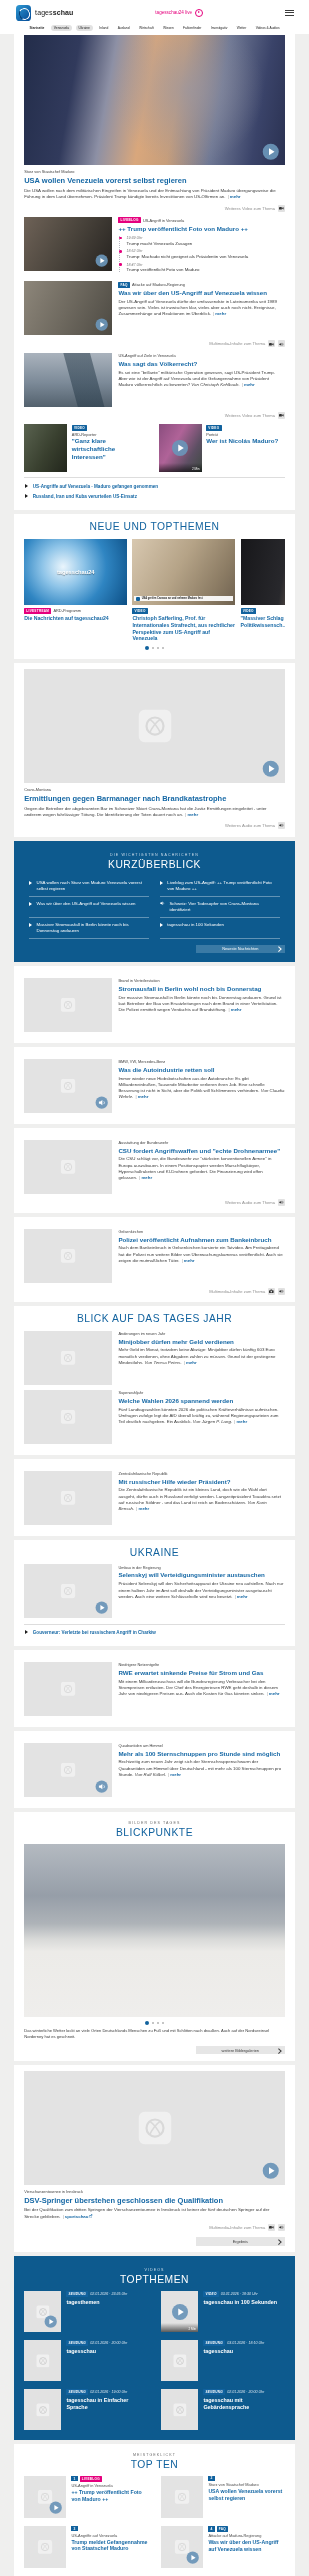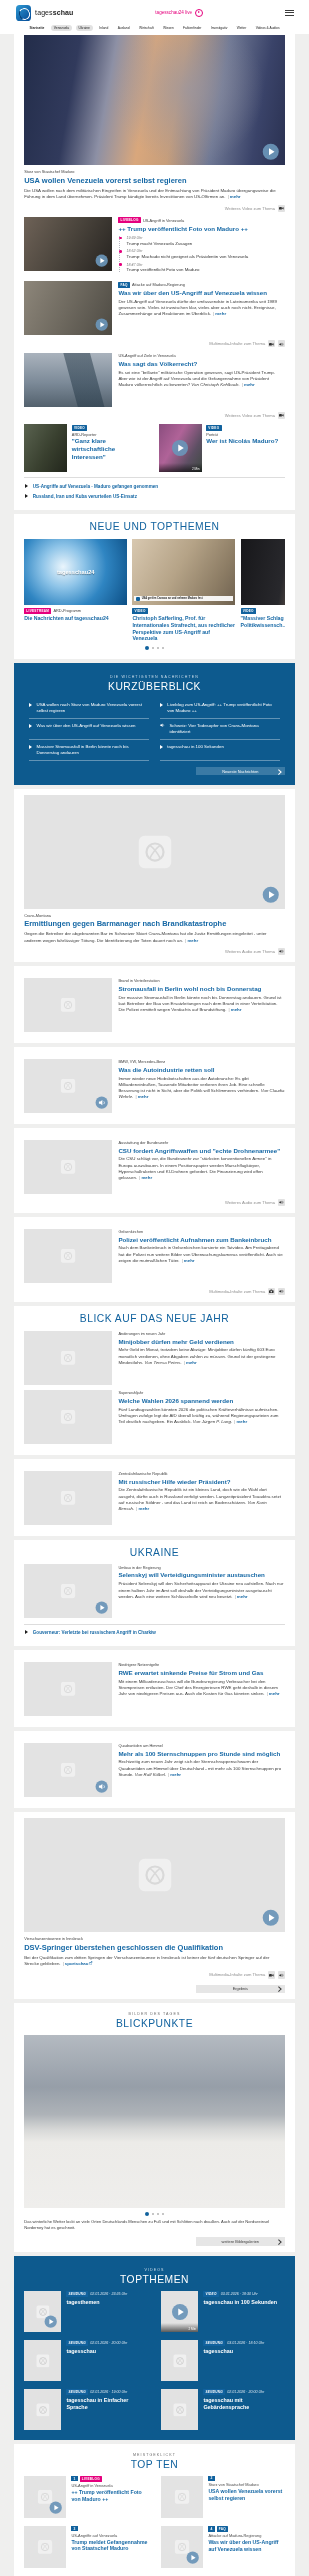--- a/index.html
+++ b/index.html
@@ -334,59 +334,20 @@
           <div class="chead">"Massiver Schlag ... worden", Günth… Politikwissensch…</div>
         </div>
       </div>
       <div class="dots">
         <span class="dot on"></span>
         <span class="dot"></span>
         <span class="dot"></span>
         <span class="dot"></span>
       </div>
     </section>
-    <section class="card blue">
-      <div class="sec-eyebrow">DIE WICHTIGSTEN NACHRICHTEN</div>
-      <h2 class="sec-title">KURZÜBERBLICK</h2>
-      <div class="blist">
-        <div class="bitem">
-          <span class="btri"></span>
-          <span>USA wollen nach Sturz von Maduro Venezuela vorerst selbst regieren</span>
-        </div>
-        <div class="bitem">
-          <span class="btri"></span>
-          <span>Liveblog zum US-Angriff: ++ Trump veröffentlicht Foto von Maduro ++</span>
-        </div>
-        <div class="bitem">
-          <span class="btri"></span>
-          <span>Was wir über den US-Angriff auf Venezuela wissen</span>
-        </div>
-        <div class="bitem">
-          <span class="bspk"><svg viewBox="0 0 14 12" style="width:5.2px;height:4.6px">
-              <path d="M1 4v4h2.6L7 10.8V1.2L3.6 4z" fill="#fff"></path>
-              <path d="M9 3.4a4 4 0 010 5.2" stroke="#fff" stroke-width="1.2" fill="none"></path>
-            </svg></span>
-          <span>Schweiz: Vier Todesopfer von Crans-Montana identifiziert</span>
-        </div>
-        <div class="bitem">
-          <span class="btri"></span>
-          <span>Massiver Stromausfall in Berlin könnte noch bis Donnerstag andauern</span>
-        </div>
-        <div class="bitem">
-          <span class="btri"></span>
-          <span>tagesschau in 100 Sekunden</span>
-        </div>
-      </div>
-      <div class="btnrow">
-        <div class="btn blue">
-          <span>Neueste Nachrichten</span>
-          <span class="chev"></span>
-        </div>
-      </div>
-    </section>
     <section class="card">
       <div class="imgbox hero-img img-ph" style="height: 114px;">
         <svg class="ph-globe" width="33" height="33" viewBox="0 0 24 24">
           <rect x="0" y="0" width="24" height="24" rx="5" fill="#f0f0f0"></rect>
           <circle cx="12" cy="12" r="6.2" stroke="#d9d9d9" stroke-width="1.6" fill="none"></circle>
           <path d="M8 7c3 2 6 6 8 10M16 7c-3 2-6 6-8 10" stroke="#d9d9d9" stroke-width="1.2" fill="none"></path>
         </svg>
         <span class="ov br-big"><svg viewBox="0 0 24 24">
             <circle cx="12" cy="12" r="11" fill="#6b95b8" opacity=".93"></circle>
             <path d="M9.6 7.2l7.6 4.8-7.6 4.8z" fill="#fff"></path>
@@ -400,20 +361,59 @@
       <div class="foot-row">
         <span>Weiteres Audio zum Thema</span>
         <span class="icon-box">
           <svg viewBox="0 0 14 12">
             <path d="M1 4v4h2.6L7 10.8V1.2L3.6 4z" fill="#333"></path>
             <path d="M9 3.4a4 4 0 010 5.2M10.8 1.8a6.5 6.5 0 010 8.4" stroke="#333" stroke-width="1.2" fill="none"></path>
           </svg>
         </span>
       </div>
     </section>
+    <section class="card blue">
+      <div class="sec-eyebrow">DIE WICHTIGSTEN NACHRICHTEN</div>
+      <h2 class="sec-title">KURZÜBERBLICK</h2>
+      <div class="blist">
+        <div class="bitem">
+          <span class="btri"></span>
+          <span>USA wollen nach Sturz von Maduro Venezuela vorerst selbst regieren</span>
+        </div>
+        <div class="bitem">
+          <span class="btri"></span>
+          <span>Liveblog zum US-Angriff: ++ Trump veröffentlicht Foto von Maduro ++</span>
+        </div>
+        <div class="bitem">
+          <span class="btri"></span>
+          <span>Was wir über den US-Angriff auf Venezuela wissen</span>
+        </div>
+        <div class="bitem">
+          <span class="bspk"><svg viewBox="0 0 14 12" style="width:5.2px;height:4.6px">
+              <path d="M1 4v4h2.6L7 10.8V1.2L3.6 4z" fill="#fff"></path>
+              <path d="M9 3.4a4 4 0 010 5.2" stroke="#fff" stroke-width="1.2" fill="none"></path>
+            </svg></span>
+          <span>Schweiz: Vier Todesopfer von Crans-Montana identifiziert</span>
+        </div>
+        <div class="bitem">
+          <span class="btri"></span>
+          <span>Massiver Stromausfall in Berlin könnte noch bis Donnerstag andauern</span>
+        </div>
+        <div class="bitem">
+          <span class="btri"></span>
+          <span>tagesschau in 100 Sekunden</span>
+        </div>
+      </div>
+      <div class="btnrow">
+        <div class="btn blue">
+          <span>Neueste Nachrichten</span>
+          <span class="chev"></span>
+        </div>
+      </div>
+    </section>
     <section class="card">
       <div class="story">
         <div class="imgbox story-img img-ph">
           <svg class="ph-globe" width="14.4" height="14.4" viewBox="0 0 24 24">
             <rect x="0" y="0" width="24" height="24" rx="5" fill="#f0f0f0"></rect>
             <circle cx="12" cy="12" r="6.2" stroke="#d9d9d9" stroke-width="1.6" fill="none"></circle>
             <path d="M8 7c3 2 6 6 8 10M16 7c-3 2-6 6-8 10" stroke="#d9d9d9" stroke-width="1.2" fill="none"></path>
           </svg>
         </div>
         <div class="story-body">
@@ -503,21 +503,21 @@
         </span>
         <span class="icon-box">
           <svg viewBox="0 0 14 12">
             <path d="M1 4v4h2.6L7 10.8V1.2L3.6 4z" fill="#333"></path>
             <path d="M9 3.4a4 4 0 010 5.2M10.8 1.8a6.5 6.5 0 010 8.4" stroke="#333" stroke-width="1.2" fill="none"></path>
           </svg>
         </span>
       </div>
     </section>
     <section class="card">
-      <h2 class="sec-title">BLICK AUF DAS NEUE JAHR</h2>
+      <h2 class="sec-title">BLICK AUF DAS TAGES JAHR</h2>
       <div class="story">
         <div class="imgbox story-img img-ph">
           <svg class="ph-globe" width="14.4" height="14.4" viewBox="0 0 24 24">
             <rect x="0" y="0" width="24" height="24" rx="5" fill="#f0f0f0"></rect>
             <circle cx="12" cy="12" r="6.2" stroke="#d9d9d9" stroke-width="1.6" fill="none"></circle>
             <path d="M8 7c3 2 6 6 8 10M16 7c-3 2-6 6-8 10" stroke="#d9d9d9" stroke-width="1.2" fill="none"></path>
           </svg>
         </div>
         <div class="story-body">
           <div class="topline-row">
@@ -621,20 +621,38 @@
               <path d="M7 10v4h2.6l3.6 2.8V7.2L9.6 10z" fill="#fff"></path>
               <path d="M15.8 9.6a3.4 3.4 0 010 4.8" stroke="#fff" stroke-width="1.3" fill="none"></path>
             </svg></span>
         </div>
         <div class="story-body">
           <div class="topline-row">
             <span class="topline">Quadrantiden am Himmel</span>
           </div>
           <h3 class="headline">Mehr als 100 Sternschnuppen pro Stunde sind möglich</h3>
           <p class="teaser"><span>Rechtzeitig zum neuen Jahr zeigt sich der Sternschnuppenschwarm der Quadrantiden am Himmel über Deutschland - mit mehr als 100 Sternschnuppen pro Stunde.</span> <em>Von Ralf Kölbel.</em><span class="pipe">|</span><a class="mehr">mehr</a></p>
+        </div>
+      </div>
+    </section>
+    <section class="card">
+      <div class="sec-eyebrow">BILDER DES TAGES</div>
+      <h2 class="sec-title">BLICKPUNKTE</h2>
+      <div class="imgbox hero-img img-beach" style="height: 173px;"></div>
+      <div class="dots">
+        <span class="dot on"></span>
+        <span class="dot"></span>
+        <span class="dot"></span>
+        <span class="dot"></span>
+      </div>
+      <p class="caption">Das winterliche Wetter lockt an viele Orten Deutschlands Menschen zu Fuß und mit Schlitten nach draußen. Auch auf der Nordseeinsel Norderney hat es geschneit.</p>
+      <div class="btnrow">
+        <div class="btn gray">
+          <span>weitere Bildergalerien</span>
+          <span class="chev"></span>
         </div>
       </div>
     </section>
     <section class="card">
       <div class="imgbox hero-img img-ph" style="height: 114px;">
         <svg class="ph-globe" width="33" height="33" viewBox="0 0 24 24">
           <rect x="0" y="0" width="24" height="24" rx="5" fill="#f0f0f0"></rect>
           <circle cx="12" cy="12" r="6.2" stroke="#d9d9d9" stroke-width="1.6" fill="none"></circle>
           <path d="M8 7c3 2 6 6 8 10M16 7c-3 2-6 6-8 10" stroke="#d9d9d9" stroke-width="1.2" fill="none"></path>
         </svg>
@@ -662,38 +680,20 @@
         <span class="icon-box">
           <svg viewBox="0 0 14 12">
             <path d="M1 4v4h2.6L7 10.8V1.2L3.6 4z" fill="#333"></path>
             <path d="M9 3.4a4 4 0 010 5.2M10.8 1.8a6.5 6.5 0 010 8.4" stroke="#333" stroke-width="1.2" fill="none"></path>
           </svg>
         </span>
       </div>
       <div class="btnrow">
         <div class="btn gray">
           <span>Ergebnis</span>
-          <span class="chev"></span>
-        </div>
-      </div>
-    </section>
-    <section class="card">
-      <div class="sec-eyebrow">BILDER DES TAGES</div>
-      <h2 class="sec-title">BLICKPUNKTE</h2>
-      <div class="imgbox hero-img img-beach" style="height: 173px;"></div>
-      <div class="dots">
-        <span class="dot on"></span>
-        <span class="dot"></span>
-        <span class="dot"></span>
-        <span class="dot"></span>
-      </div>
-      <p class="caption">Das winterliche Wetter lockt an viele Orten Deutschlands Menschen zu Fuß und mit Schlitten nach draußen. Auch auf der Nordseeinsel Norderney hat es geschneit.</p>
-      <div class="btnrow">
-        <div class="btn gray">
-          <span>weitere Bildergalerien</span>
           <span class="chev"></span>
         </div>
       </div>
     </section>
     <section class="card blue">
       <div class="sec-eyebrow">VIDEOS</div>
       <h2 class="sec-title">TOPTHEMEN</h2>
       <div class="sched">
         <div class="sched-it">
           <div class="imgbox sched-th">

